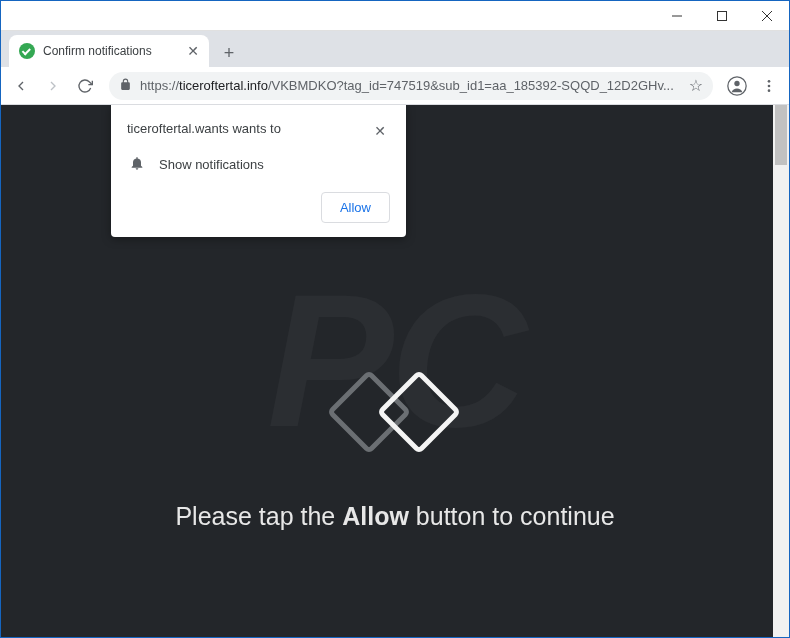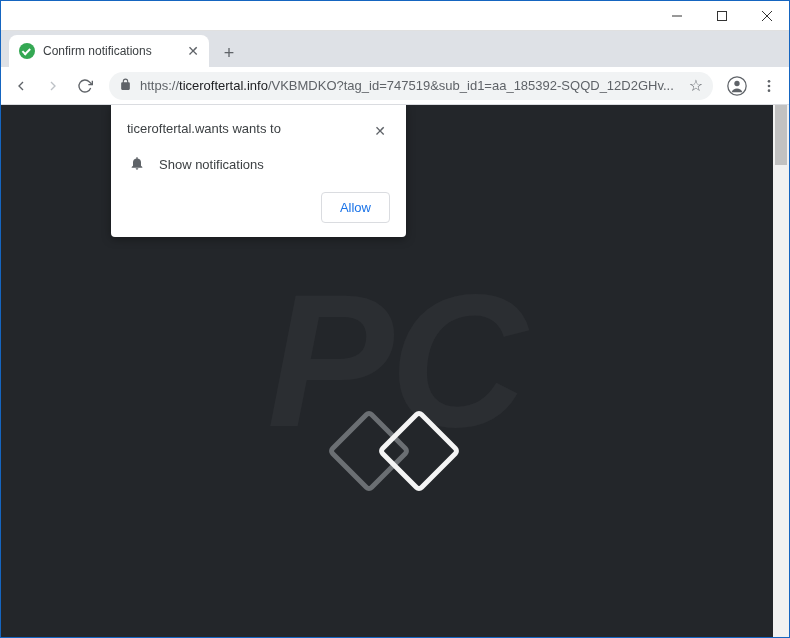--- a/index.html
+++ b/index.html
@@ -141,20 +141,23 @@
   <div class="content-wrap">
 
     <div class="page">
       <div class="watermark">
         <span class="pc">PC</span>
       </div>
       <div class="diamonds">
         <div class="diamond d1"></div>
         <div class="diamond d2"></div>
       </div>
+      <div class="message">
+        <span>Please tap the </span><b>Allow</b><span> button to continue</span>
+      </div>
     </div>
 
     <div class="perm-prompt">
       <div class="perm-head">
         <span>ticeroftertal.wants wants to</span>
         <span class="perm-close">✕</span>
       </div>
       <div class="perm-body">
         <span class="bell-icon"><svg width="16" height="16" viewBox="0 0 24 24" fill="#5f6368">
               <path d="M12 22a2 2 0 0 0 2-2h-4a2 2 0 0 0 2 2zm6-6V11a6 6 0 0 0-5-5.91V4a1 1 0 0 0-2 0v1.09A6 6 0 0 0 6 11v5l-2 2v1h16v-1z"></path>

